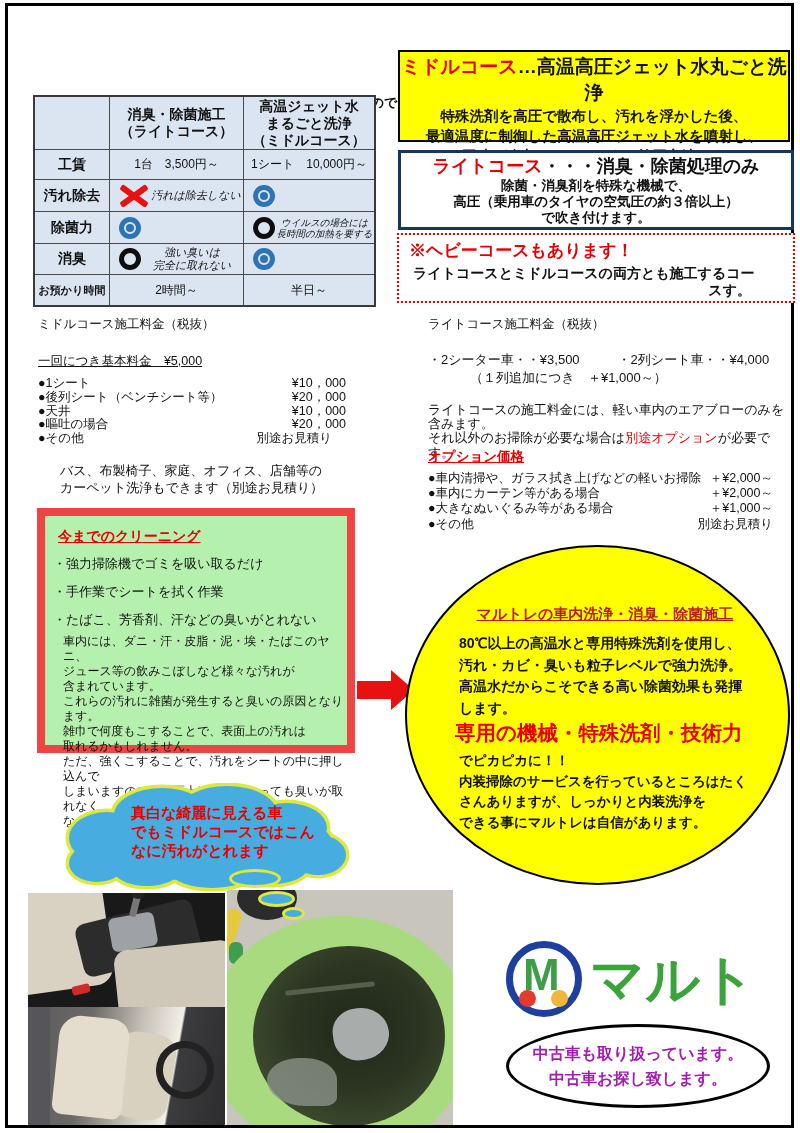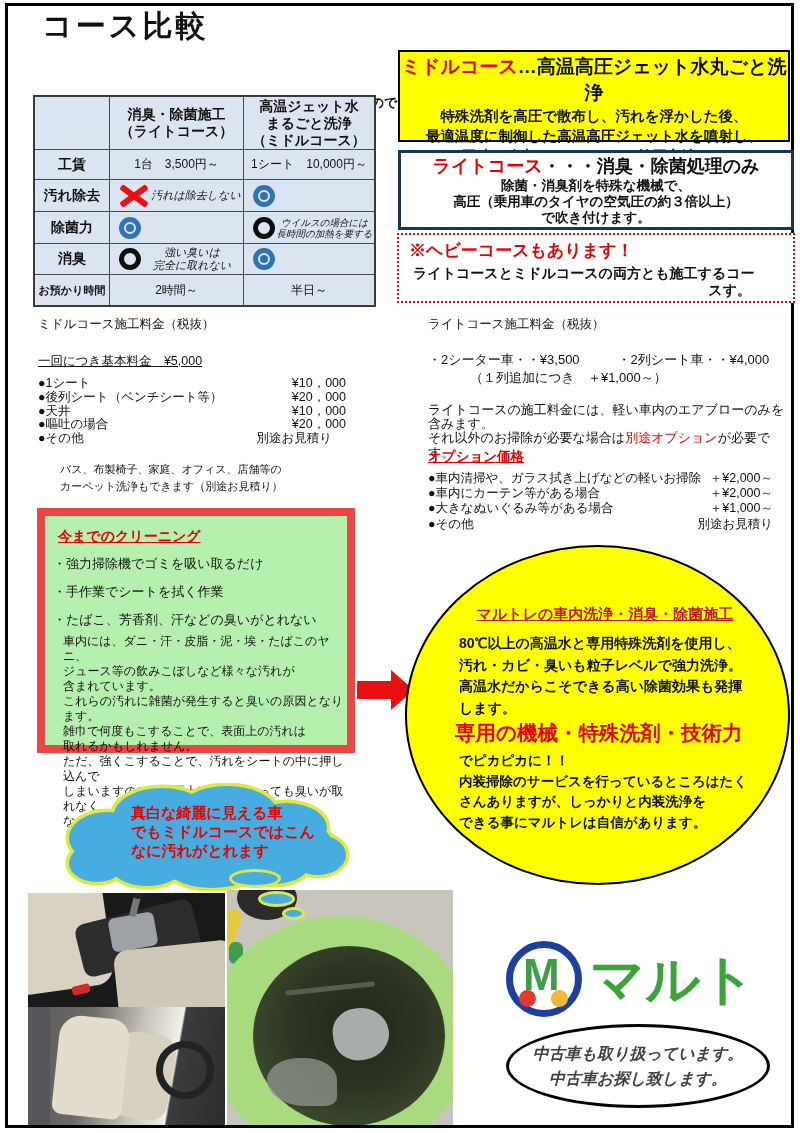--- a/index.html
+++ b/index.html
@@ -48,21 +48,21 @@
   .rbox .bl2{text-align:right;padding-right:42px;}
   .red{color:#e60000;}
 
   
   .mprice{left:38px;top:316px;width:308px;font-size:12.5px;}
   .mprice .pt{margin-bottom:20px;}
   .mprice .base{text-decoration:underline;margin-bottom:7px;}
   .pl-item{display:flex;justify-content:space-between;line-height:13.8px;}
   .pl-item .pv{text-align:right;}
   .mprice .pl-item:last-child .pv{padding-right:14px;}
-  .carpet{left:60px;top:462px;font-size:11px;line-height:17px;font-family:Liberation Mono, monospace;}
+  .carpet{left:60px;top:462px;font-size:13px;line-height:17px;}
   .lprice{left:428px;top:316px;width:362px;font-size:12.5px;}
   .lprice .pt{margin-bottom:18px;}
   .lprice .prow{display:flex;gap:38px;font-size:13px;}
   .lprice .prow2{padding-left:42px;font-size:13px;margin-bottom:16px;}
   .lprice .desc{font-size:13px;line-height:14.2px;}
   .opt{left:428px;top:448px;width:345px;font-size:12.5px;}
   .opt .ot{color:#e60000;font-weight:bold;text-decoration:underline;font-size:13.5px;margin-bottom:5px;}
   .opt .pl-item{line-height:15.2px;}
 
   
@@ -116,29 +116,28 @@
   .ph3 .glint{position:absolute;left:58px;top:96px;width:90px;height:5px;background:#55604a;transform:rotate(-6deg);border-radius:3px;}
 
   
   .logoring{left:506px;top:941px;width:62px;height:62px;border:7px solid #1d3fa0;border-radius:50%;background:#fff;}
   .logoM{position:absolute;left:10px;top:2px;font-size:44px;font-weight:bold;color:#3e9e48;font-family:"Liberation Sans",sans-serif;}
   .dotR{position:absolute;left:6px;top:42px;width:17px;height:17px;background:#e23b2e;border-radius:50%;}
   .dotY{position:absolute;left:38px;top:42px;width:17px;height:17px;background:#f0b73a;border-radius:50%;}
   .logotext{left:590px;top:944px;font-size:54px;font-weight:bold;color:#3aa33a;letter-spacing:0px;}
   .ucar{left:506px;top:1024px;width:264px;height:84px;border:3px solid #000;border-radius:50%;background:#fff;box-sizing:border-box;
         display:flex;flex-direction:column;align-items:center;justify-content:center;}
-  .ucar div{color:#404040;font-weight:bold;font-style:italic;font-size:16px;line-height:25px;}
+  .ucar div{color:#a21caf;font-weight:bold;font-size:16px;line-height:25px;}
 </style>
 </head>
 <body>
 
 <div class="page">
   <div class="frame abs"></div>
 
-  <div class="abs title">コース比較</div>
   <div class="abs note">
     <div class="l1">（どちらのコースも使用する洗浄剤は安全、無害ですので</div>
     <div>お子様やペットにも安心です。）</div>
   </div>
 
   <div class="abs cmp">
     <div class="tc"></div>
     <div class="tc th">
       <div>消臭・除菌施工</div>
       <div>（ライトコース）</div>

